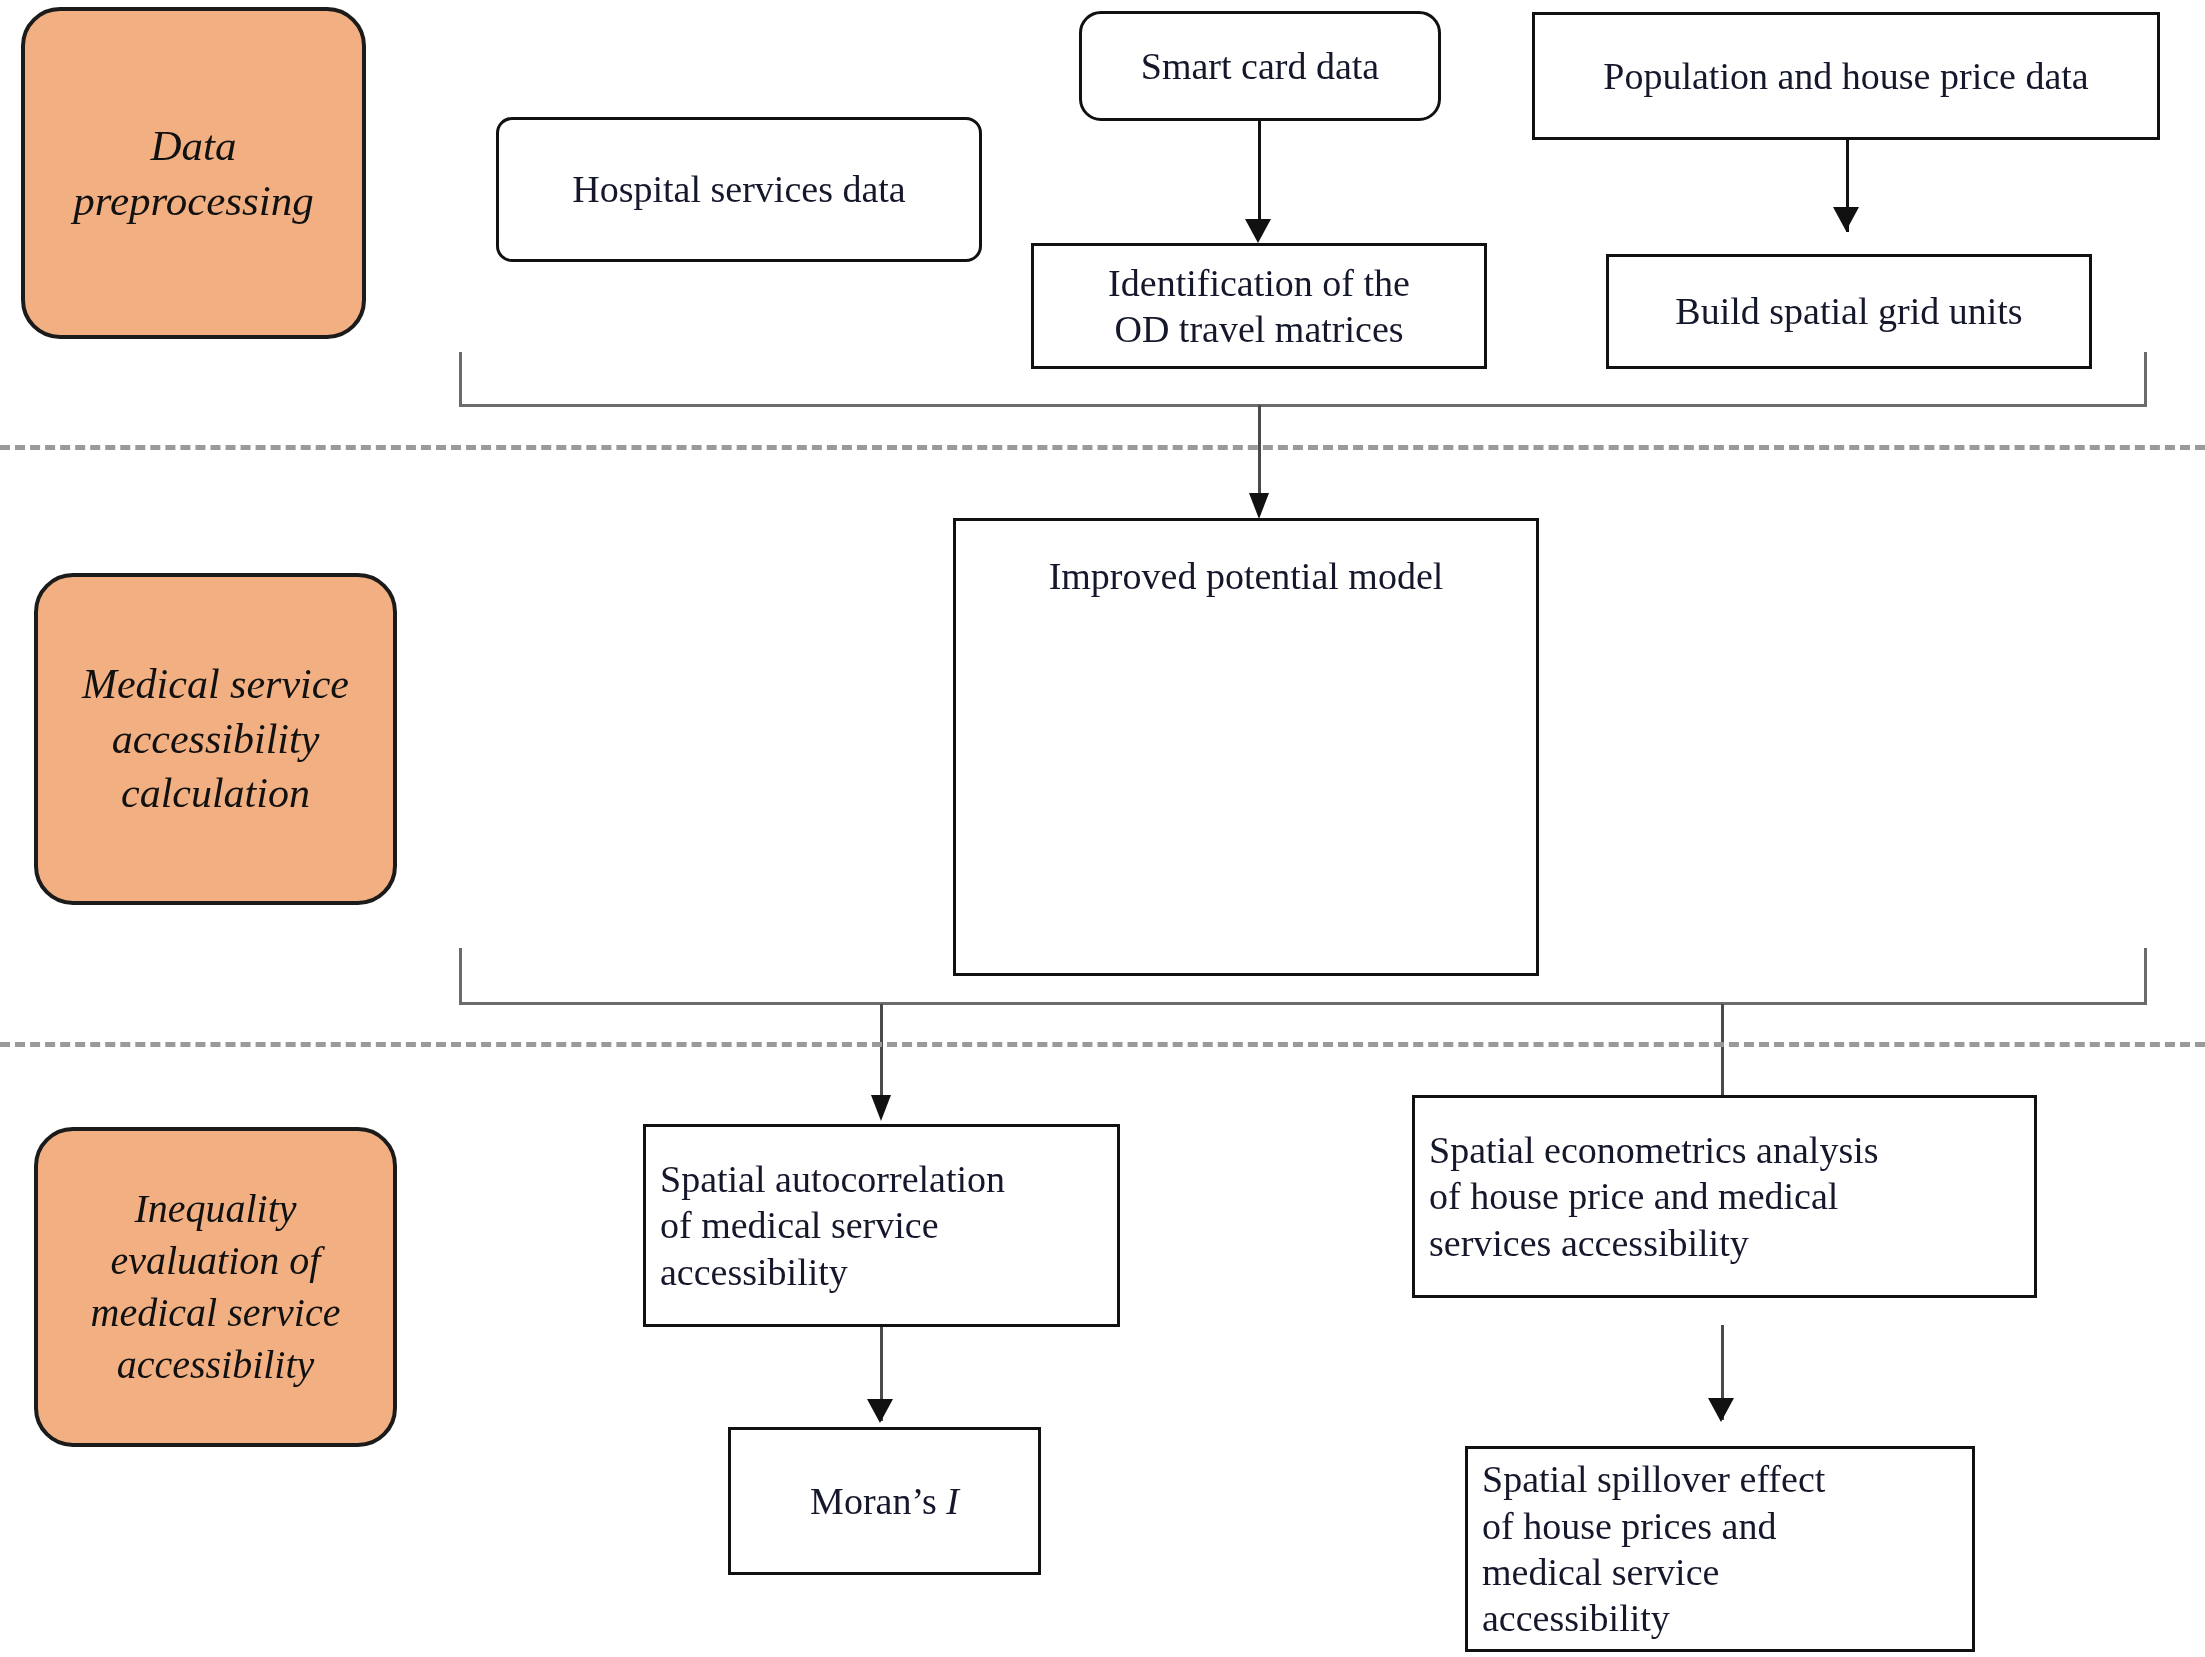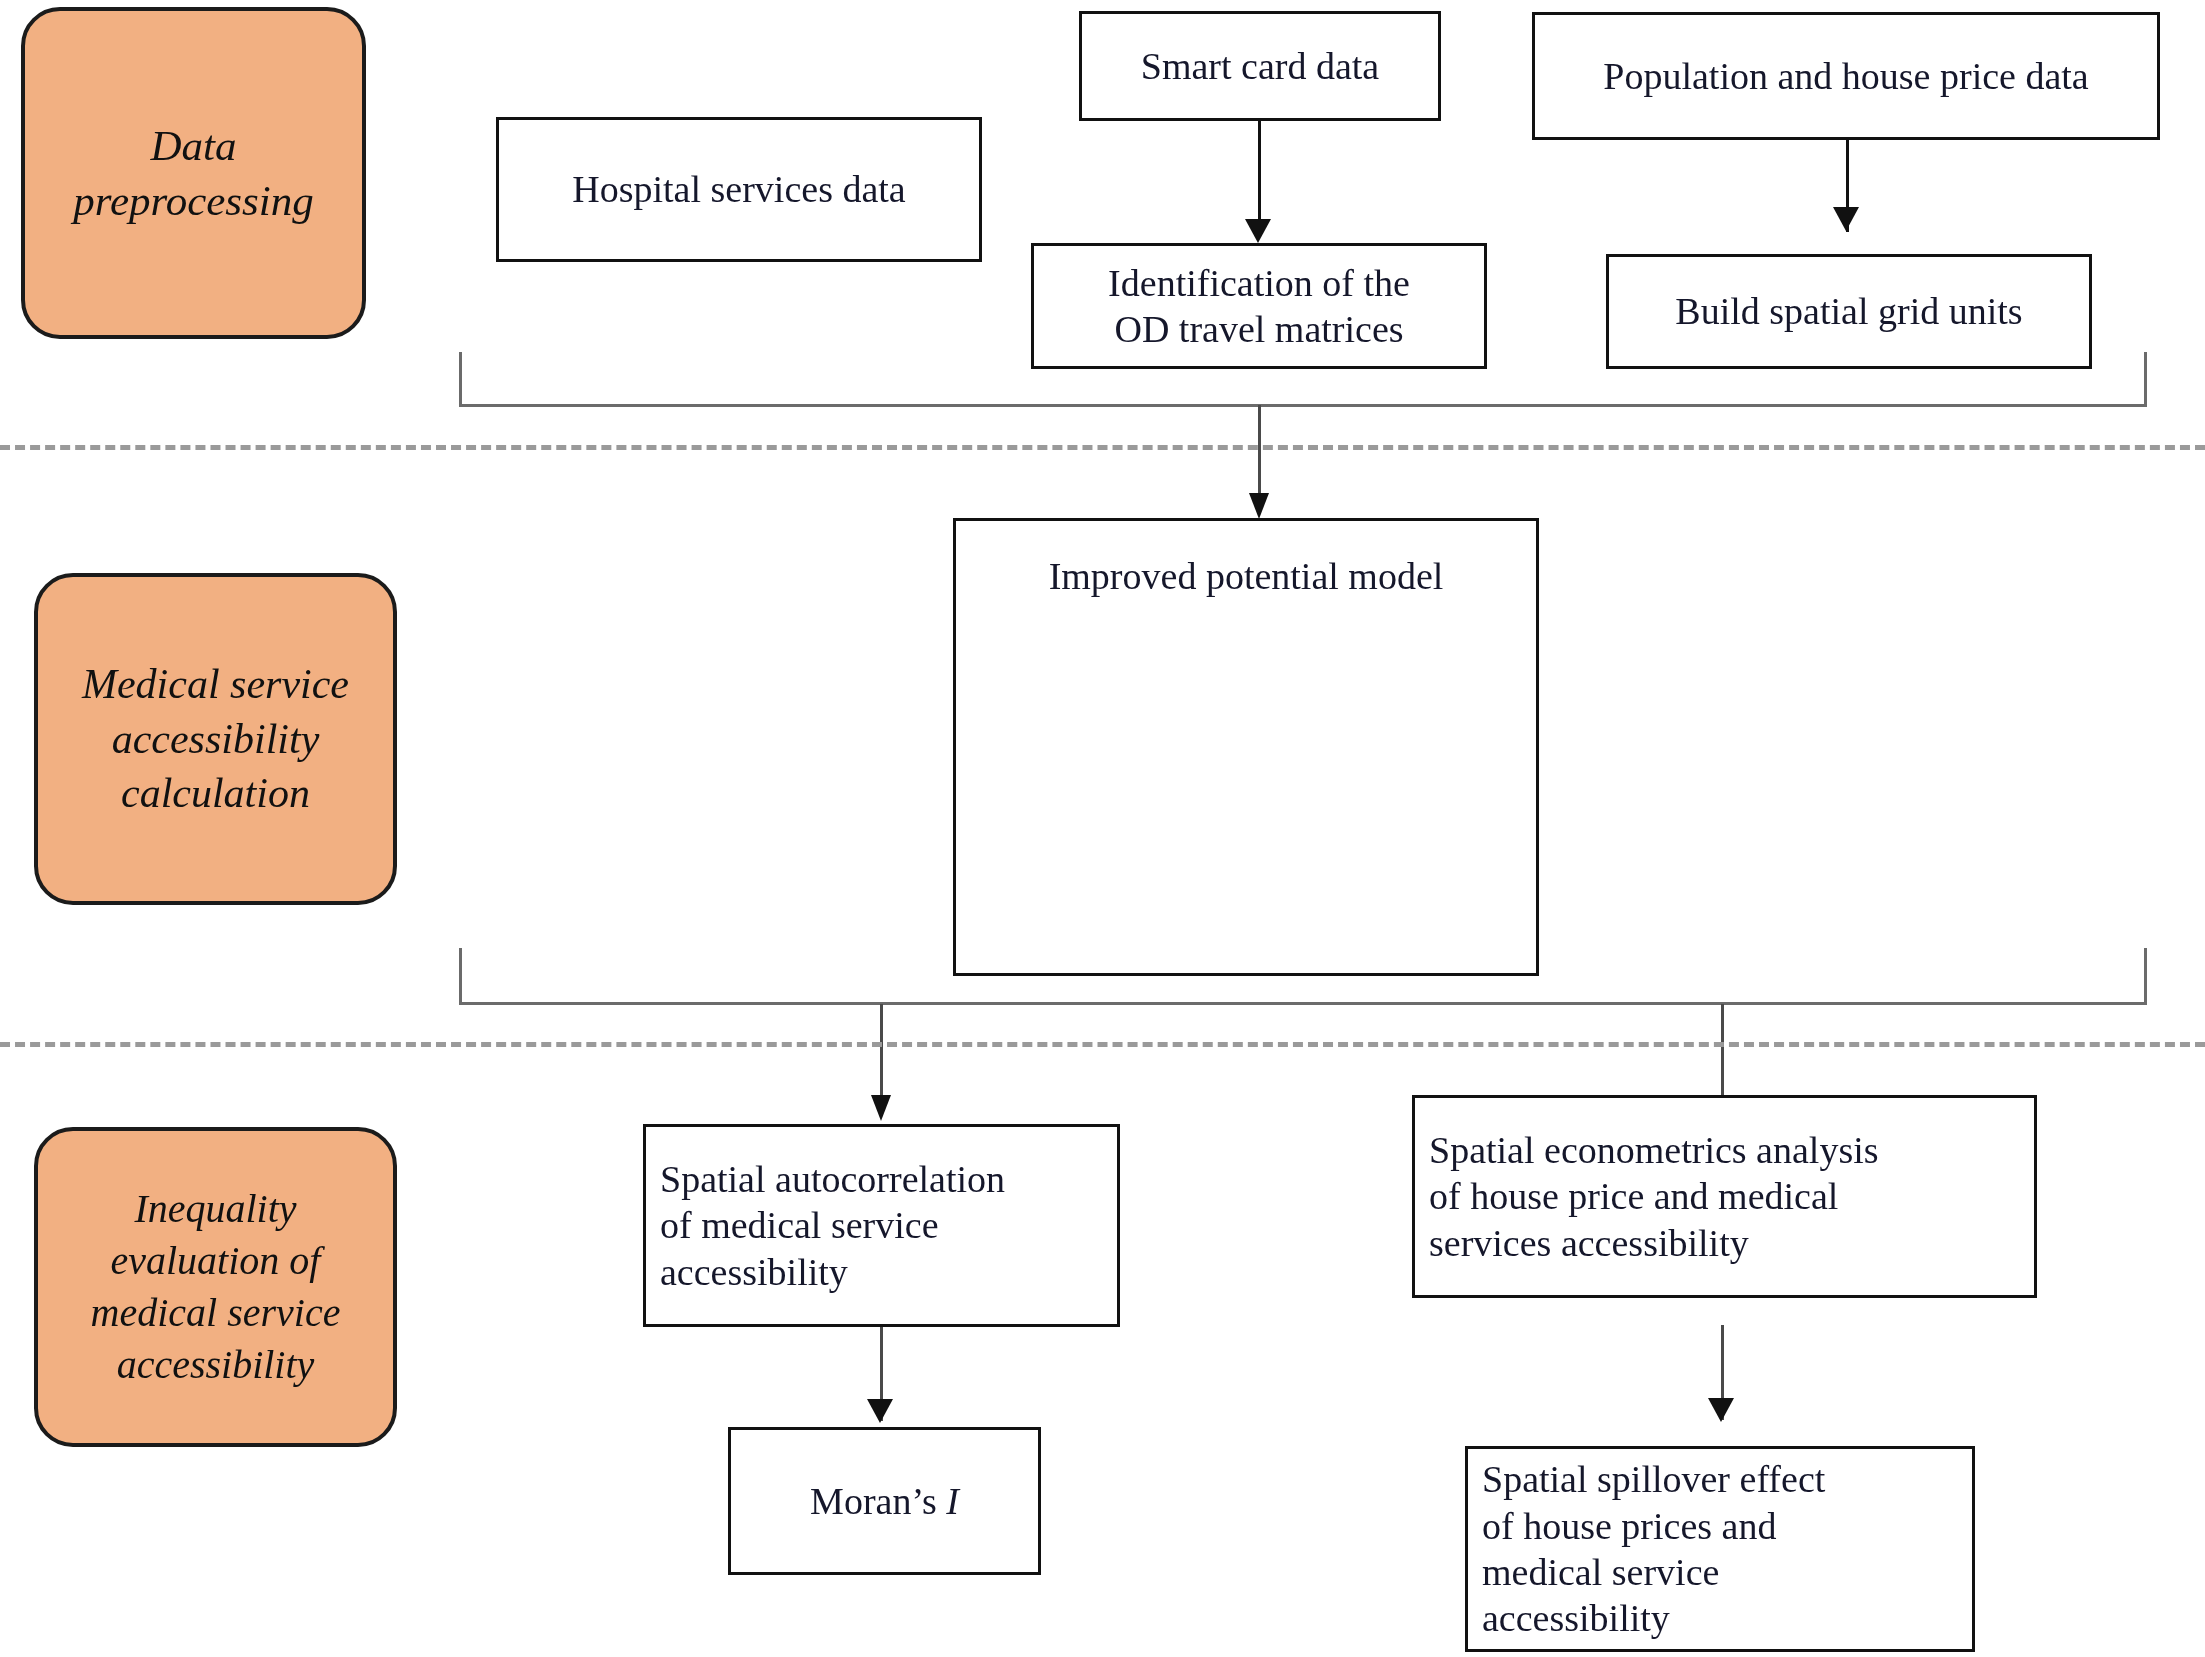--- a/index.html
+++ b/index.html
@@ -124,25 +124,25 @@
 calculation</span>
   </div>
 
   <div class="stage-label" style="left:34px; top:1127px; width:363px; height:320px; font-size:40px;">
     <span style="white-space:pre-line;">Inequality
 evaluation of
 medical service
 accessibility</span>
   </div>
 
-  <div class="box center" style="left:496px; top:117px; width:486px; height:145px; font-size:38px;">
+  <div class="box center" style="left:496px; top:117px; width:486px; height:145px; font-size:38px;border-radius:16px;">
     <span style="white-space:pre-line;">Hospital services data</span>
   </div>
 
-  <div class="box center" style="left:1079px; top:11px; width:362px; height:110px; font-size:38px;">
+  <div class="box center" style="left:1079px; top:11px; width:362px; height:110px; font-size:38px;border-radius:22px;">
     <span style="white-space:pre-line;">Smart card data</span>
   </div>
 
   <div class="vline thick" style="left:1258px; top:121px; height:110px;"></div>
   <div class="arrowhead" style="left:1245px; top:219px;"></div>
 
   <div class="box center" style="left:1031px; top:243px; width:456px; height:126px; font-size:38px;">
     <span style="white-space:pre-line;">Identification of the
 OD travel matrices</span>
   </div>

